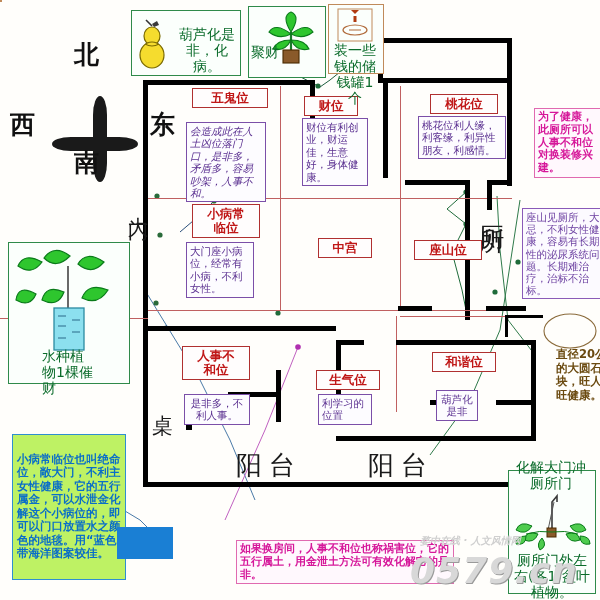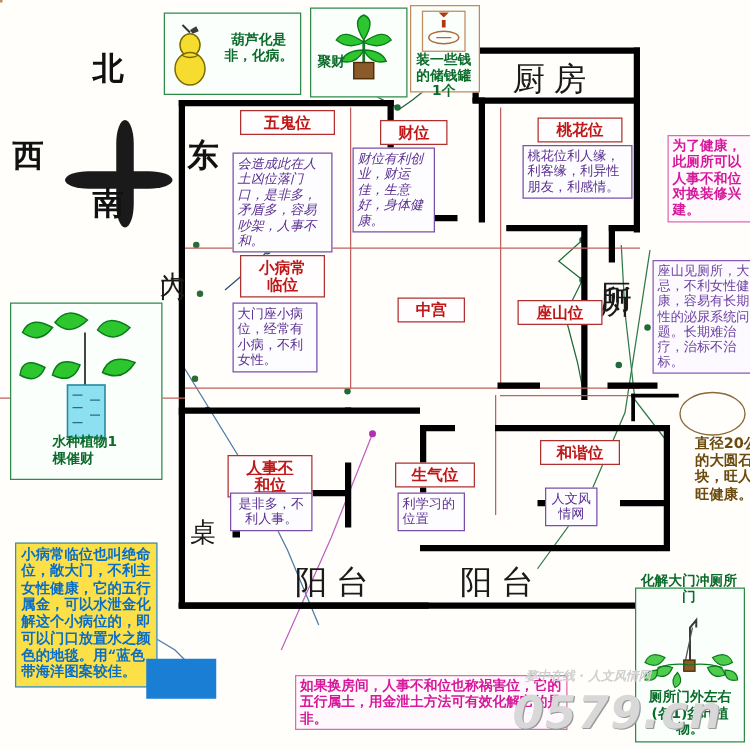--- a/index.html
+++ b/index.html
@@ -30,32 +30,32 @@
             padding:2px 5px;text-align:center;white-space:pre-line;
             font-family:"DejaVu Sans","Liberation Sans",sans-serif;}
   
   .posdesc{position:absolute;border:1.3px solid #7b4fa8;background:#fdfcff;
            color:#5a2f90;font-size:10.5px;line-height:1.18;padding:2px 3px;
            text-align:left;}
   .posdesc.ctr{text-align:center;}
 
   
   .tipbox{position:absolute;border:1.2px solid #2f8a4a;background:#fbfffc;}
-  .tiptext{position:absolute;font-weight:bold;font-size:11px;line-height:1.15;
+  .tiptext{position:absolute;font-weight:normal;font-size:14px;line-height:1.15;
            color:#0a6b2a;text-align:center;}
 
   
   .pinknote{position:absolute;border:1.2px solid #e06ab0;background:#fff8fd;
             color:#d6189a;font-weight:bold;font-size:11px;line-height:1.16;
             padding:2px 3px;}
   .purplenote{position:absolute;border:1.2px solid #8a5ab8;background:#fcfaff;
             color:#6b3fa0;font-size:10.5px;line-height:1.16;padding:2px 3px;}
-  .bluenote{position:absolute;border:1.4px solid #2f8fd0;background:#fde047;
+  .bluenote{position:absolute;border:1.4px solid #2f8fd0;background:#bef264;
             color:#0a6ec8;font-weight:bold;font-size:11.5px;line-height:1.17;
-            padding:3px 4px;font-family:Liberation Mono, monospace;}
+            padding:18px 4px;}
   .brownnote{position:absolute;color:#6b4a10;font-weight:bold;font-size:11.5px;
              line-height:1.18;margin-left:24px;}
 
   
   svg.lines{position:absolute;left:0;top:0;width:600px;height:600px;
             pointer-events:none;}
 
   
   .swatch{position:absolute;}
   .watermark{position:absolute;font-weight:bold;font-style:italic;
@@ -155,53 +155,52 @@
 
   <div class="compass" style="left:52px;top:96px;width:96px;height:96px;">
     <div class="cmp-v"></div>
     <div class="cmp-h"></div>
   </div>
   <div class="cdir" style="left:74px;top:42px;">北</div>
   <div class="cdir" style="left:74px;top:150px;">南</div>
   <div class="cdir" style="left:150px;top:112px;">东</div>
   <div class="cdir" style="left:10px;top:112px;">西</div>
 
-  <div class="roomlabel" style="left:410px;top:46px;">厨房</div>
   <div class="roomlabel" style="left:479px;top:205px;line-height:1.0;writing-mode:vertical-rl;letter-spacing:2px;">厕所</div>
   <div class="roomlabel small" style="left:124px;top:200px;writing-mode:vertical-rl;letter-spacing:2px;">大门</div>
   <div class="roomlabel small" style="left:152px;top:412px;letter-spacing:0;">桌</div>
   <div class="roomlabel" style="left:236px;top:448px;">阳台</div>
   <div class="roomlabel" style="left:368px;top:448px;">阳台</div>
 
   <div class="postitle" style="left:192px;top:88px;width:64px;">五鬼位</div>
   <div class="posdesc" style="left:186px;top:122px;width:72px;font-style:italic;">会造成此在人土凶位落门口，是非多，矛盾多，容易吵架，人事不和。</div>
 
   <div class="postitle" style="left:304px;top:96px;width:42px;">财位</div>
-  <div class="posdesc" style="left:282px;top:118px;width:58px;font-style:italic;">财位有利创业，财运佳，生意好，身体健康。</div>
+  <div class="posdesc" style="left:302px;top:118px;width:58px;">财位有利创业，财运佳，生意好，身体健康。</div>
 
   <div class="postitle" style="left:430px;top:94px;width:56px;">桃花位</div>
   <div class="posdesc" style="left:418px;top:116px;width:80px;">桃花位利人缘，利客缘，利异性朋友，利感情。</div>
 
   <div class="postitle" style="left:192px;top:204px;width:56px;">小病常
 临位</div>
   <div class="posdesc" style="left:186px;top:242px;width:60px;">大门座小病位，经常有小病，不利女性。</div>
 
   <div class="postitle" style="left:318px;top:238px;width:42px;">中宫</div>
 
   <div class="postitle" style="left:414px;top:240px;width:56px;">座山位</div>
 
-  <div class="postitle" style="left:182px;top:364px;width:56px;text-decoration:underline;">人事不
+  <div class="postitle" style="left:182px;top:346px;width:56px;">人事不
 和位</div>
   <div class="posdesc" style="left:184px;top:394px;width:58px;text-align:center;">是非多，不利人事。</div>
 
   <div class="postitle" style="left:316px;top:370px;width:52px;">生气位</div>
   <div class="posdesc" style="left:318px;top:394px;width:46px;">利学习的位置</div>
 
   <div class="postitle" style="left:432px;top:352px;width:52px;">和谐位</div>
-  <div class="posdesc ctr" style="left:436px;top:390px;width:34px;">人文风情网</div>
+  <div class="posdesc ctr" style="left:436px;top:390px;width:34px;">葫芦化是非</div>
 
   <div class="tipbox" style="left:131px;top:10px;width:108px;height:64px;"></div>
   <svg class="swatch" style="left:134px;top:14px;" width="40" height="58" viewBox="0 0 40 58">
     <path d="M12 6 L18 12" stroke="#333" stroke-width="1.6" fill="none"></path>
     <path d="M18 10 l5 -3 l2 4 l-5 2 z" fill="#3a3a3a"></path>
     <ellipse cx="18" cy="22" rx="8" ry="9" fill="#f5dc2e" stroke="#7a6a00" stroke-width="1.2"></ellipse>
     <ellipse cx="18" cy="41" rx="12" ry="13" fill="#f5dc2e" stroke="#7a6a00" stroke-width="1.2"></ellipse>
     <path d="M11 30 q7 4 14 0" stroke="#7a6a00" stroke-width="1.1" fill="none"></path>
   </svg>
   <div class="tiptext" style="left:178px;top:26px;width:58px;">葫芦化是非，化病。</div>

